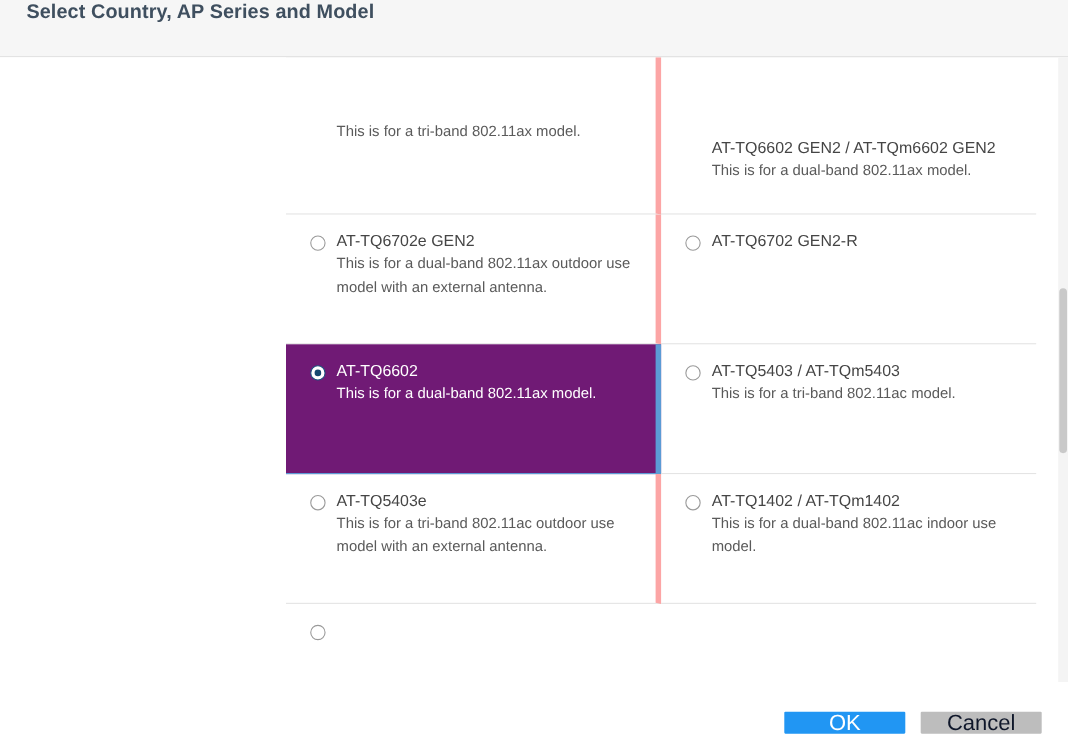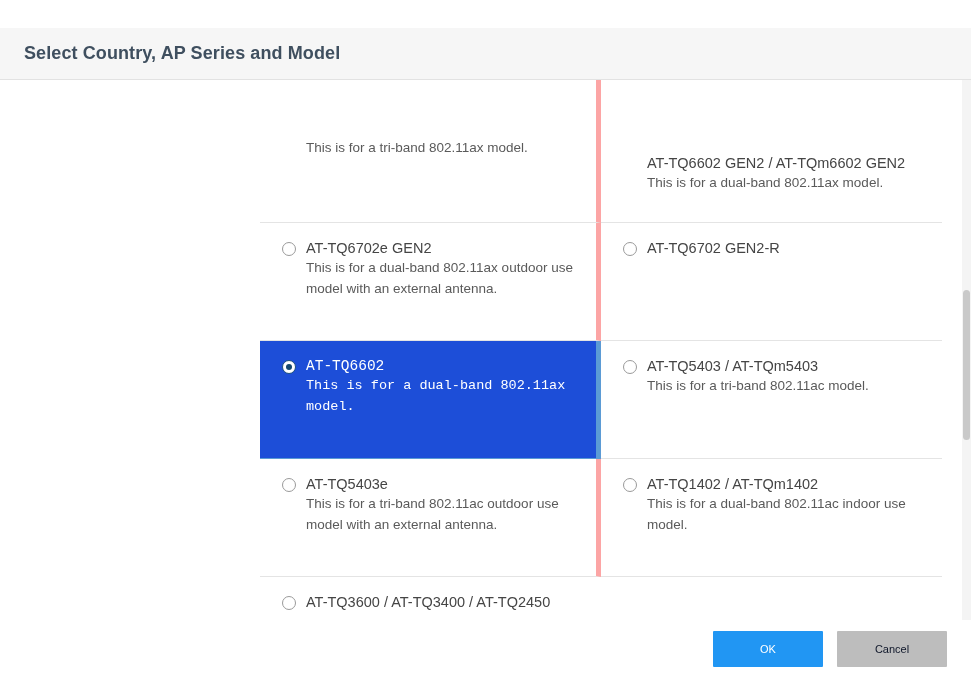--- a/index.html
+++ b/index.html
@@ -22,24 +22,23 @@
     background: #ffffff;
     display: flex;
     flex-direction: column;
   }
   .dialog-header {
     height: 52px;
     min-height: 52px;
     background: #f6f6f6;
     border-bottom: 1px solid #e2e2e2;
     display: flex;
-    align-items: center;
+    align-items: flex-start;
     padding: 0 24px;
     box-sizing: border-box;
-    margin-top: 28px;
   }
   .dialog-title {
     font-size: 18px;
     font-weight: bold;
     color: #3f4f5f;
     letter-spacing: 0.1px;
   }
   .dialog-body {
     position: relative;
     flex: 1;
@@ -106,24 +105,23 @@
     line-height: 18px;
   }
   .opt-desc {
     font-size: 13.5px;
     color: #5a5a5a;
     line-height: 21px;
     margin-left: 24px;
     max-width: 280px;
   }
   .model-cell.selected {
-    background: #1d4ed8;
+    background: #701a75;
     border-bottom-color: #5b9bd5;
     border-right-color: #5b9bd5;
-    font-family: Liberation Mono, monospace;
   }
   .model-cell.selected .opt-label,
   .model-cell.selected .opt-desc {
     color: #ffffff;
   }
   .model-cell.selected .radio {
     border-color: #1b4f7d;
     background: #ffffff;
   }
   .model-cell.selected .radio::after {
@@ -138,24 +136,24 @@
     background: #ffffff;
   }
   .dialog-footer {
     position: absolute;
     right: 24px;
     bottom: 17px;
     display: flex;
     gap: 14px;
   }
   .btn {
-    height: 36px;
+    height: 20px;
     min-width: 110px;
     border: none;
-    font-size: 11px;
+    font-size: 20px;
     font-family: "Liberation Sans", sans-serif;
     cursor: pointer;
     border-radius: 1px;
     padding: 0 16px;
   }
   .btn-primary {
     background: #2196f3;
     color: #ffffff;
   }
   .btn-secondary {
@@ -258,21 +256,20 @@
           <span class="radio"></span>
           <span class="opt-label">AT-TQ1402 / AT-TQm1402</span>
         </div>
         <div class="opt-desc">This is for a dual-band 802.11ac indoor use model.</div>
       </div>
 
 
       <div class="model-cell clipped-bottom">
         <div class="opt-row">
           <span class="radio"></span>
-          <span class="opt-label">AT-TQ3600 / AT-TQ3400 / AT-TQ2450</span>
         </div>
       </div>
 
     </div>
 
     <div class="scroll-track">
       <div class="scroll-thumb"></div>
     </div>
 
     <div class="footer-fade"></div>

